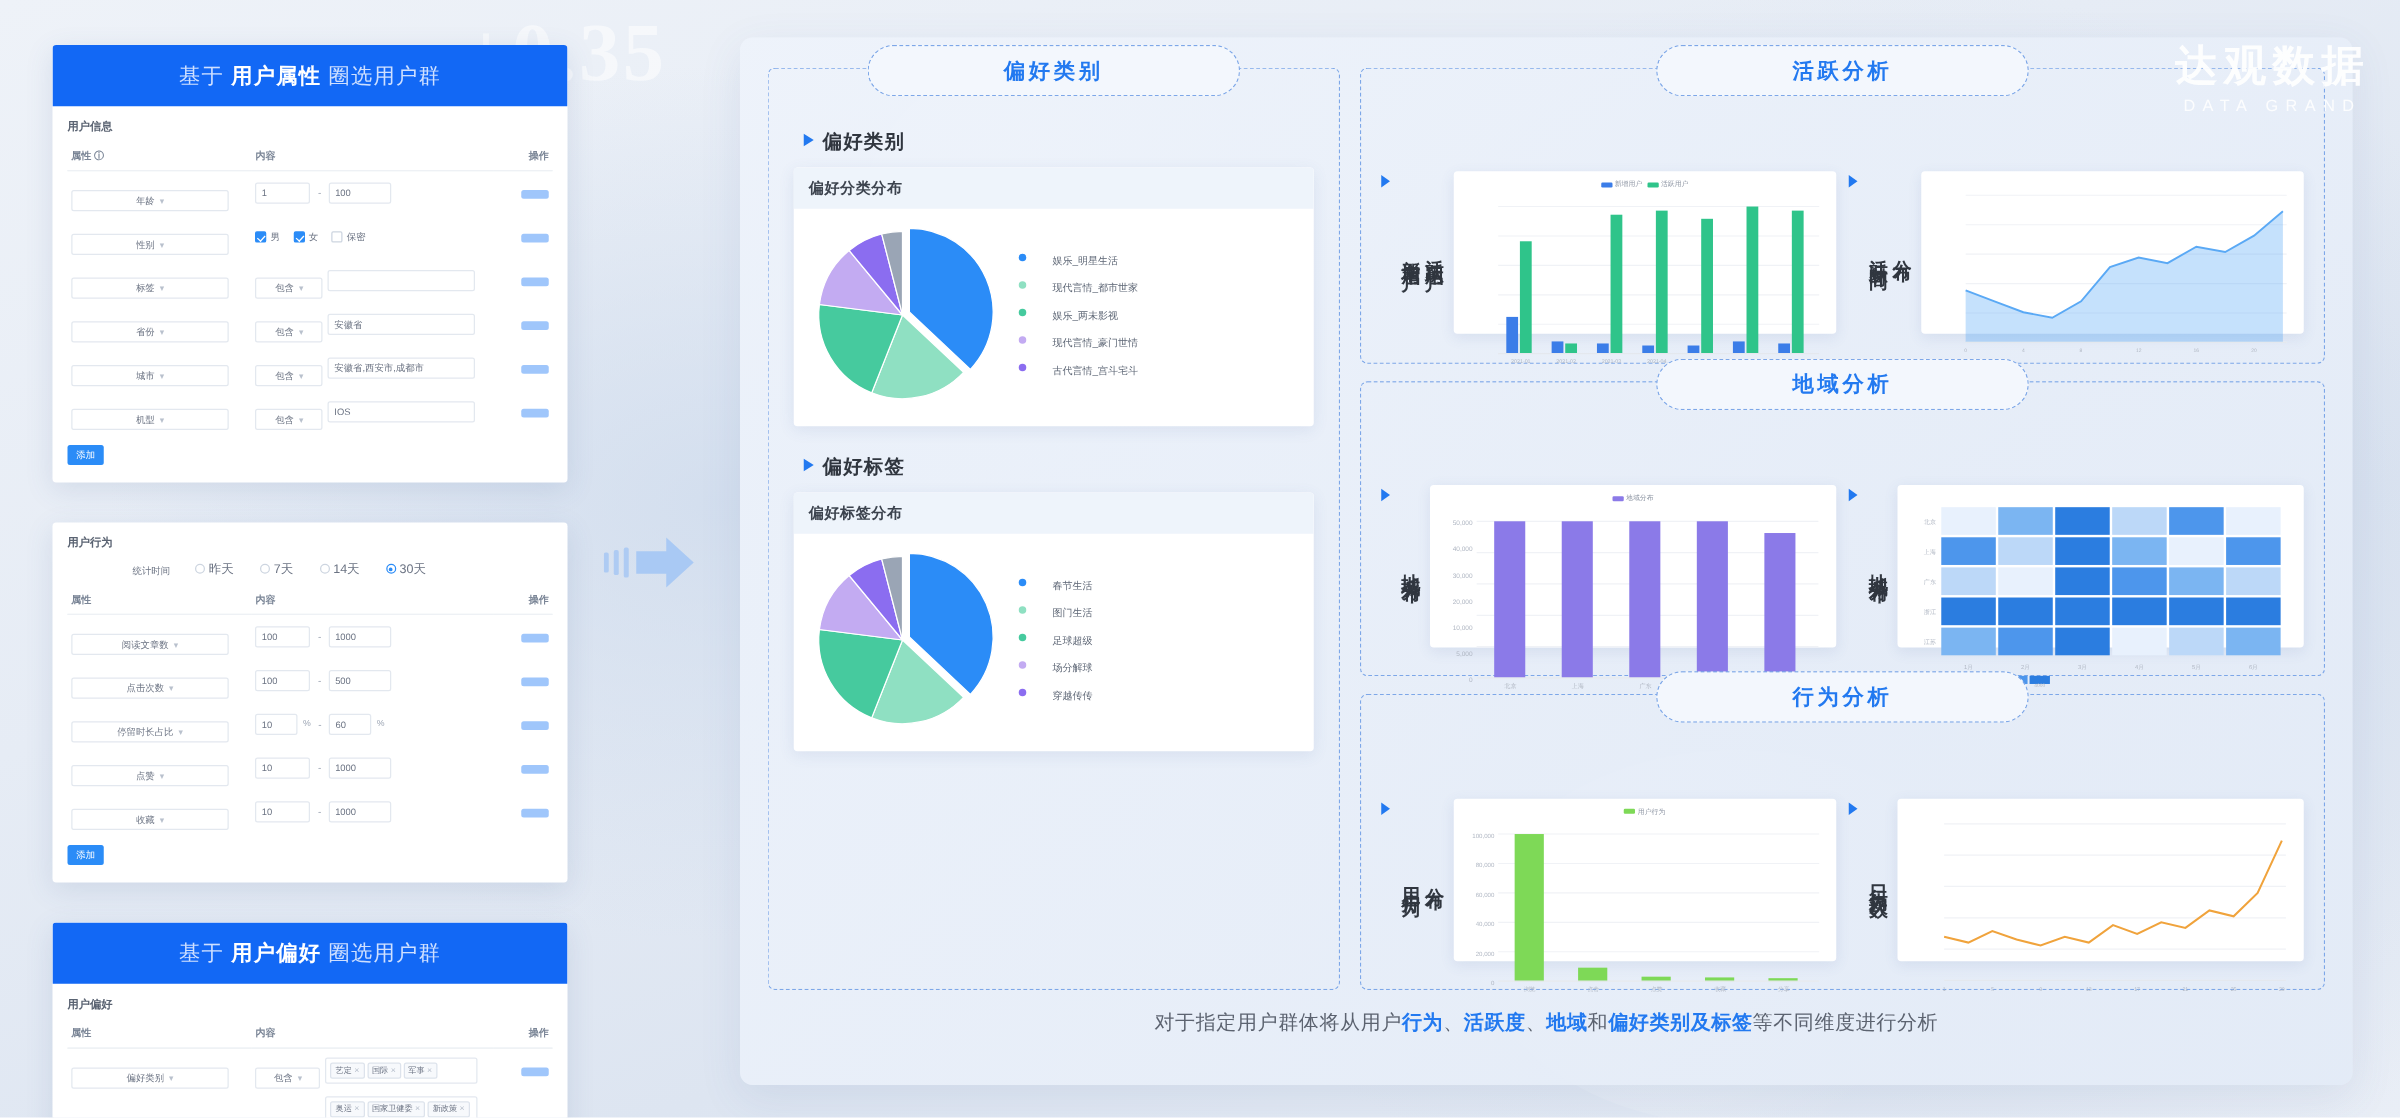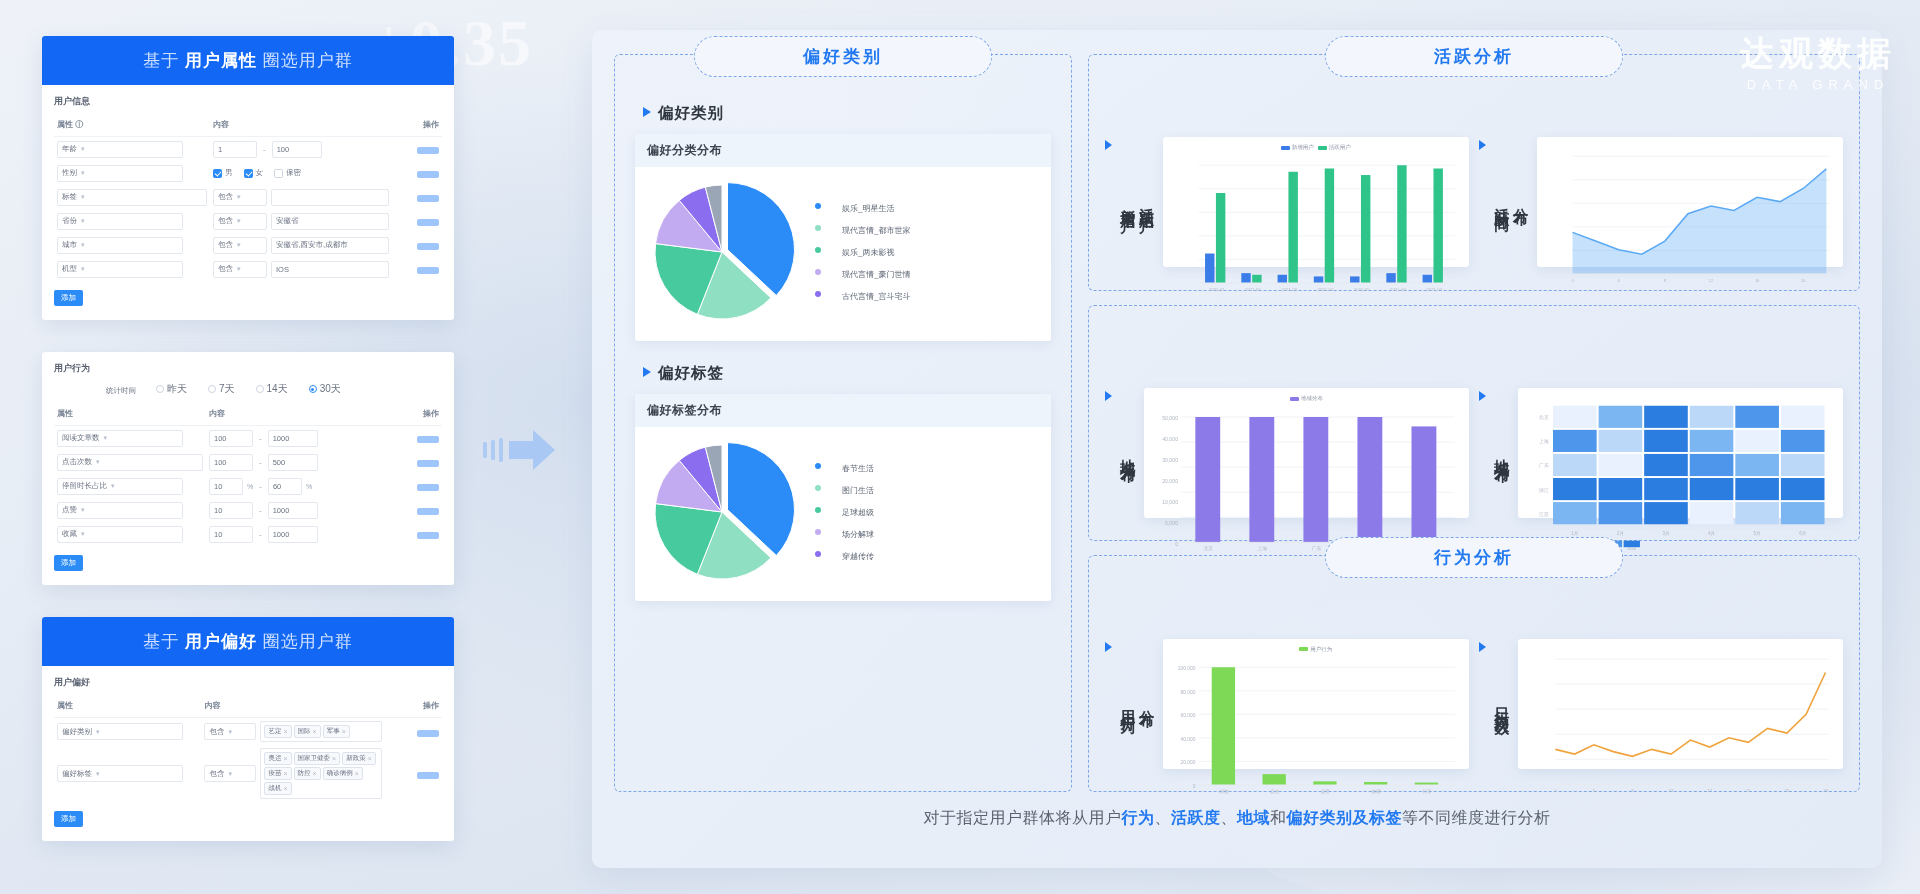--- a/index.html
+++ b/index.html
@@ -70,25 +70,25 @@
     font-size: 8px; color: #7a8596; font-weight: 600;
     text-align: left; padding: 4px 3px 6px 3px;
     border-bottom: 1px solid #eef1f5;
     white-space: nowrap;
   }
   .tbl td {
     padding: 3px 3px; vertical-align: middle;
   }
   .cell-group { display:flex; align-items:center; gap:4px; flex-wrap: wrap; }
   .sel {
-    display:flex; align-items:center; justify-content: flex-start;
+    display:flex; align-items:center; justify-content: center;
     border: 1px solid #e3e8ef; border-radius: 2px;
     background:#fff; height: 17px;
     font-size: 7.5px; color:#8a93a3;
-    padding: 0 4px; min-width: 46px;
+    padding: 0 4px; min-width: 46px; margin-top: 12px;
   }
   .sel .cv { color:#6b7383; white-space: nowrap; overflow:hidden; }
   .sel .chev { color:#b9c1cd; font-size: 7px; margin-left: 4px; }
   .inp {
     border: 1px solid #e3e8ef; border-radius:2px; background:#fff;
     height:17px; font-size:7.5px; color:#6b7383; padding: 0 4px;
     display:flex; align-items:center; min-width: 34px;
   }
   .dash { color:#9aa3b2; font-size: 8px; padding: 0 2px; }
   .pct { color:#9aa3b2; font-size:7px; }
@@ -307,21 +307,21 @@
                   <span style="display:flex;align-items:center">
          <span class="cbx "></span>
          <span class="cbx-lbl">保密</span>
        </span>
                 </div>
               </td>
           <td style="text-align:right"><span class="act-link" title="删除"></span></td>
         </tr>
             <tr>
           <td>
-                <span class="sel" style="width:150px">
+                <span class="sel" style="width:126px">
             <span class="cv">标签</span>
             <span class="chev">▾</span>
           </span>
               </td>
           <td>
                 <div class="cell-group">
                   <span class="sel" style="width:54px">
             <span class="cv">包含</span>
             <span class="chev">▾</span>
           </span>
@@ -431,21 +431,21 @@
                 <div class="cell-group">
                   <span class="inp" style="width:44px">100</span>
                   <span class="dash">-</span>
                   <span class="inp" style="width:50px">1000</span>
                 </div>
               </td>
           <td style="text-align:right"><span class="act-link" title="删除"></span></td>
         </tr>
             <tr>
           <td>
-                <span class="sel" style="width:146px">
+                <span class="sel" style="width:126px">
             <span class="cv">点击次数</span>
             <span class="chev">▾</span>
           </span>
               </td>
           <td>
                 <div class="cell-group">
                   <span class="inp" style="width:44px">100</span>
                   <span class="dash">-</span>
                   <span class="inp" style="width:50px">500</span>
                 </div>
@@ -793,20 +793,21 @@
                     <text x="138.72727272727275" y="90" font-size="2.6" fill="#b0b7c3" text-anchor="middle">16</text>
                     <text x="168.9090909090909" y="90" font-size="2.6" fill="#b0b7c3" text-anchor="middle">20</text>
                     <line x1="18" y1="85" x2="186" y2="85" stroke="#e4e8ee" stroke-width="0.6"></line>
                   </svg>
                 </div>
           </div>
         </div>
     </div>
   </div>
   <div class="dash-box rbox">
+    <div class="pill wide">地域分析</div>
     <div class="mini-row" style="margin-top:26px">
 
         <div class="mini-unit">
           <span class="mini-tri"></span>
           <span class="vlabel">
             <span class="vcol">地域分布</span>
           </span>
           <div class="mini-card">
             <div class="mini-legend">
               <span style="display:flex;align-items:center;gap:2px">

